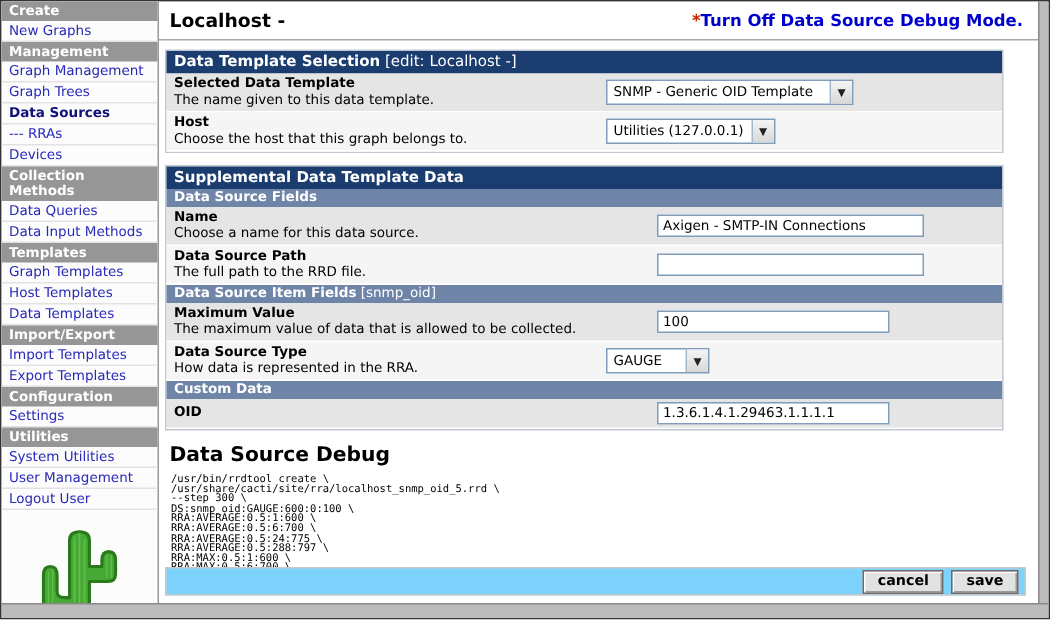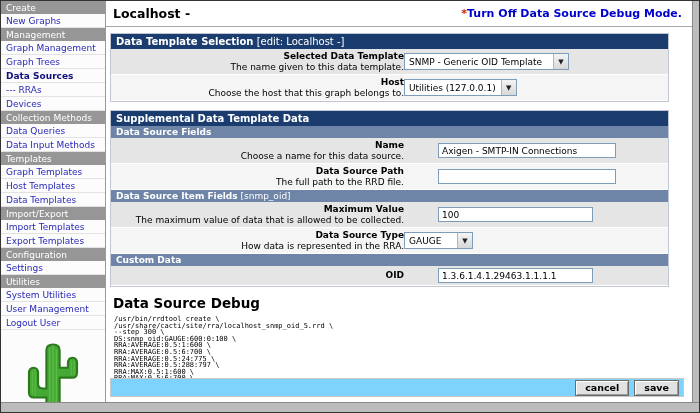--- a/index.html
+++ b/index.html
@@ -3,42 +3,42 @@
 <meta charset="utf-8">
 <style>
   * { margin:0; padding:0; box-sizing:border-box; }
   html,body { background:#fff; }
   body { font-family:"DejaVu Sans","Liberation Sans",sans-serif; }
   .page { width:700px; height:413px; border:1px solid #333; display:flex; flex-direction:column; background:#fff; overflow:hidden; }
   .body-row { flex:1; display:flex; min-height:0; }
 
   
   .sidebar { width:105px; background:#fcfcfc; border-right:1px solid #999; display:flex; flex-direction:column; }
-  .sb-h { background:#969696; color:#fff; font-weight:normal; font-size:9px; padding:2px 5px 1px 5px; line-height:10px; }
+  .sb-h { background:#969696; color:#fff; font-weight:bold; font-size:9px; padding:2px 5px 1px 5px; line-height:10px; }
   .sb-a { color:#2929b8; font-size:9px; padding:2px 5px 1px 5px; line-height:10px; border-bottom:1px solid #e2e2e2; cursor:pointer; }
   .sb-a.active { font-weight:bold; color:#10107a; }
   .cactus-wrap { flex:1; display:flex; align-items:center; justify-content:center; padding-bottom:6px; }
 
   
   .main { flex:1; display:flex; flex-direction:column; background:#fff; min-width:0; }
   .titlebar { height:26px; display:flex; justify-content:space-between; align-items:center; padding:0 10px 0 7px; border-bottom:1px solid #a8a8a8; }
   .page-title { font-size:12.5px; font-weight:bold; color:#000;text-align:right; }
   .debug-link { font-size:11px; font-weight:bold; color:#0000cc; cursor:pointer; }
   .debug-link .star { color:#cc2200; }
 
   .content { flex:1; padding:6px 23px 0 4px; min-height:0; }
 
   .ftable { border:1px solid #c0c7d2; margin-bottom:8px; }
   .sec-header { background:#1a3c6e; color:#fff; font-size:10px; font-weight:bold; padding:2px 5px; line-height:11px; }
   .sec-header .suffix, .sub-header .suffix { font-weight:normal; }
   .sub-header { background:#6e85a8; color:#fff; font-size:9px; font-weight:bold; padding:2px 5px 1px 5px; line-height:9px; }
   .frow { display:flex; align-items:center; padding:2px 5px; border-bottom:1px solid #fff; min-height:22px; }
   .frow.odd { background:#e5e5e5; }
   .frow.even { background:#f5f5f5; }
-  .fcell-left { width:288px; flex:0 0 288px;text-align:right; }
+  .fcell-left { width:288px; flex:0 0 288px; }
   .fcell-right { flex:1; display:flex; align-items:center; }
   .flabel { font-weight:bold; font-size:9px; line-height:10.5px; color:#000; }
   .fdesc { font-size:9px; line-height:10.5px; color:#000; }
 
   input.txt { height:15px; border:1px solid #7f9db9; font-size:9px; padding:0 3px; font-family:"DejaVu Sans",sans-serif; background:#fff; color:#000;margin-left:34px; }
   .w-name { width:178px; } .w-num { width:155px; } .w-oid { width:155px; }
 
   .select { display:inline-flex; align-items:stretch; border:1px solid #7f9db9; background:#fff; height:17px; font-size:9px; cursor:pointer; }
   .select .txt { padding:1px 5px 0 4px; display:flex; align-items:center; color:#000; white-space:nowrap; }
   .select .arrow { width:15px; background:linear-gradient(#f4f4f4,#d8d8d8); border-left:1px solid #a8b8c8; display:flex; align-items:center; justify-content:center; font-size:7px; color:#222; }

